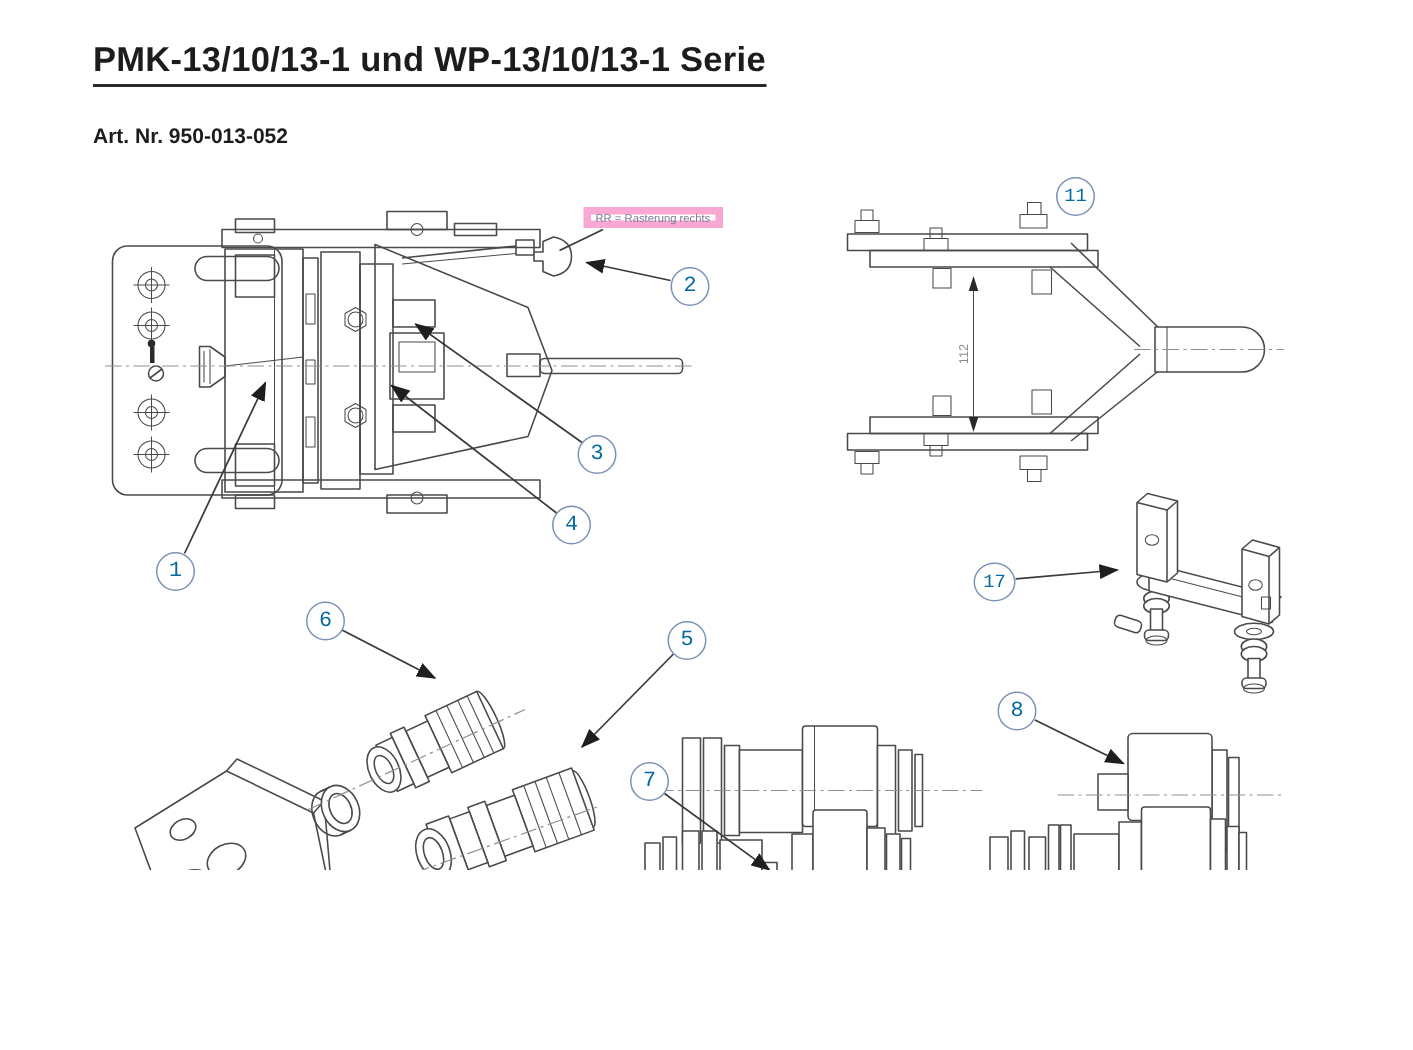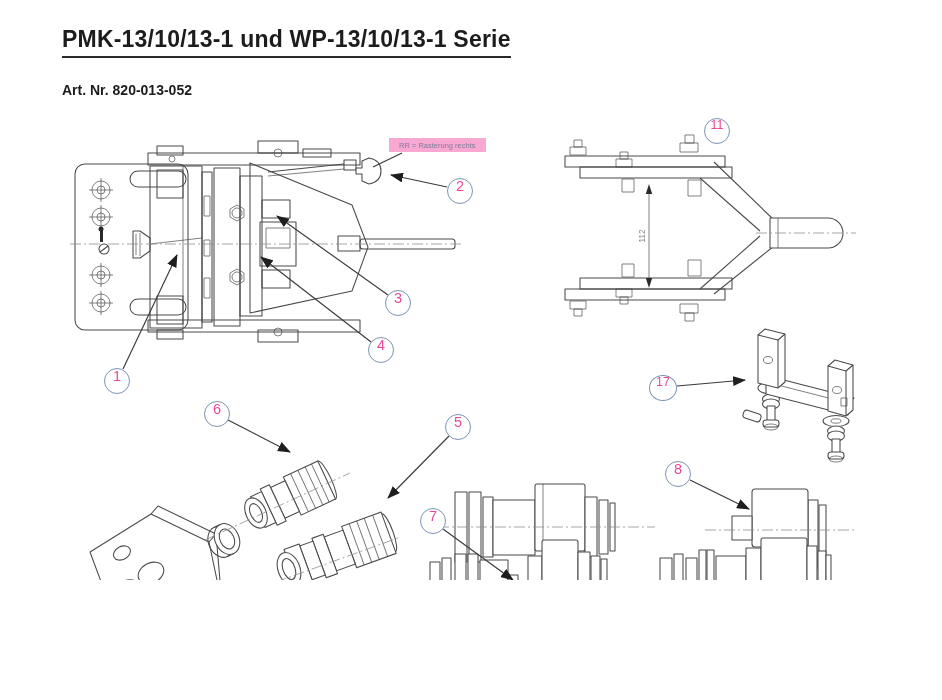--- a/index.html
+++ b/index.html
@@ -10,35 +10,35 @@
          letter-spacing:.2px;}
   #artnr{position:absolute;left:62px;top:82px;font-size:14px;font-weight:bold;color:#1c1c1c;}
   svg{position:absolute;left:0;top:0;}
   .ln{fill:none;stroke:#4a4a4a;stroke-width:1.05;stroke-linejoin:round;}
   .lnf{fill:#ffffff;stroke:#4a4a4a;stroke-width:1.05;stroke-linejoin:round;}
   .thin{stroke-width:.7;}
   .cl{fill:none;stroke:#8f8f8f;stroke-width:.8;stroke-dasharray:11 3 2 3;}
   .ldr{fill:none;stroke:#3a3a3a;stroke-width:1.15;}
   .glyph{fill:#2a2a2a;stroke:none;}
   .callout{position:absolute;width:26px;height:26px;border:1.6px solid #7d93b6;border-radius:50%;
-           background:#fff;color:#ec4899;display:flex;justify-content:center;
-           font-size:14.5px;line-height:1;box-sizing:border-box;}
+           background:#fff;color:#0369a1;display:flex;align-items:center;justify-content:center;
+           font-size:14.5px;line-height:1;box-sizing:border-box;font-family:Liberation Mono, monospace;}
   .callout.wide{font-size:12.5px;}
   #rr-note{position:absolute;left:389px;top:138px;height:14px;padding:0 3px;background:#fff;
-           border:7px solid #f9a8d4;color:#7c7c99;font-size:7.5px;display:flex;align-items:center;
+           border:5px solid #f9a8d4;color:#7c7c99;font-size:7.5px;display:flex;align-items:center;
            white-space:nowrap;box-sizing:border-box;}
   .dimtxt{font-size:8.5px;fill:#8a8a8a;font-family:"Liberation Sans",sans-serif;}
 </style>
 </head>
 <body>
 
 <div id="page">
 
   <h1 id="title">PMK-13/10/13-1 und WP-13/10/13-1 Serie</h1>
-  <div id="artnr">Art. Nr. 820-013-052</div>
+  <div id="artnr">Art. Nr. 950-013-052</div>
 
   <svg width="942" height="700" viewBox="0 0 942 700">
     <defs>
       <marker id="arr" markerUnits="userSpaceOnUse" markerWidth="13" markerHeight="10" refX="12" refY="5" orient="auto">
         <path d="M0,0 L13,5 L0,10 z" fill="#1f1f1f"></path>
       </marker>
     </defs>
 
     <g>
 

